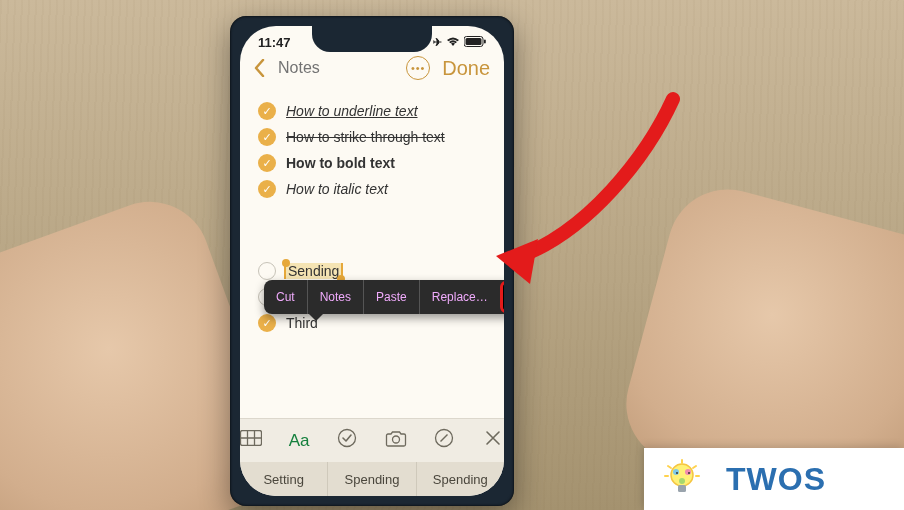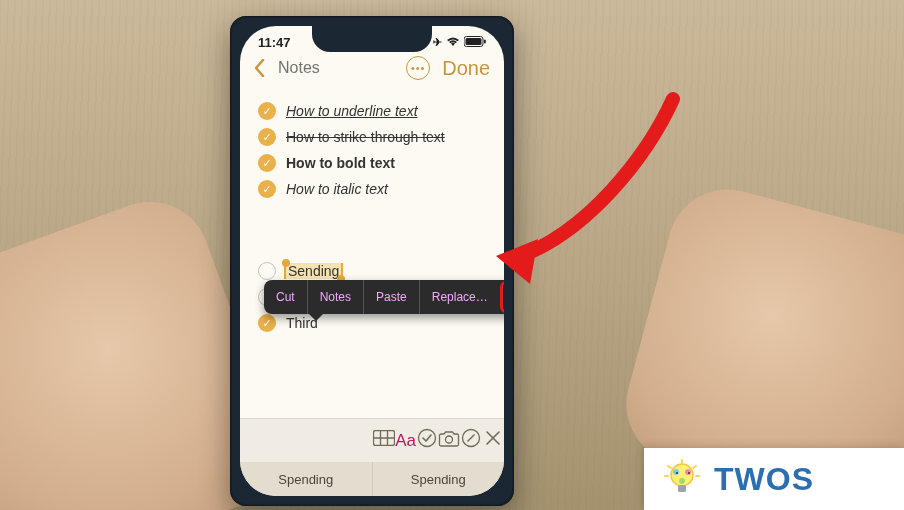--- a/index.html
+++ b/index.html
@@ -51,31 +51,31 @@
     position:absolute; left:24px; top:254px; height:34px; background:#2b2b2b;
     border-radius:8px; display:flex; align-items:center; z-index:40;
     box-shadow:0 4px 10px rgba(0,0,0,0.4);
   }
   .editmenu-caret{position:absolute;left:44px;bottom:-7px;width:0;height:0;
     border-left:8px solid transparent;border-right:8px solid transparent;border-top:8px solid #2b2b2b;}
   .em-item { color:#f0abfc; font-size:12px; padding:0 12px; height:100%; display:flex; align-items:center; border-right:1px solid #555; }
   .em-arrow { width:32px; height:32px; background:#000; border:3px solid #e31b1b; border-radius:6px;
     display:flex; align-items:center; justify-content:center; margin:0 1px 0 0; }
   .toolbar { position:absolute; bottom:34px; left:0; right:0; height:44px; background:#f0ece3;
-    border-top:1px solid #dcd7cc; display:flex; justify-content:flex-end; align-items:center;
-    color:#be185d; font-size:18px; }
+    border-top:1px solid #dcd7cc; display:flex; justify-content:space-between; align-items:center;
+    color:#15803d; font-size:18px; }
   .toolbar .aa{font-size:17px;font-weight:500;}
   .suggestbar { position:absolute; bottom:0; left:0; right:0; height:34px; background:#e3ddd0;
     display:flex; }
   .suggest { flex:1; display:flex; align-items:center; justify-content:center; font-size:13px;
     color:#4a463c; border-right:1px solid #cfc9bb; }
   .suggest:last-child{border-right:none;}
   .arrow-annot { position:absolute; left:478px; top:84px; width:220px; height:220px; z-index:60; }
   .twos-badge { position:absolute; right:0; bottom:0; width:260px; height:62px;
-    background:#fff; display:flex; align-items:center; gap:12px; padding:0 18px; z-index:70;
+    background:#fff; display:flex; align-items:center; gap:24px; padding:0 18px; z-index:70;
     box-shadow:-2px -2px 8px rgba(0,0,0,0.15); }
   .bulb { width:40px; height:40px; position:relative; }
   .twos-text { font-size:32px; font-weight:800; color:#2b6fb0; letter-spacing:1px; }
   .tb-ico{width:22px;text-align:center;}
 </style>
 </head>
 <body>
 
 <div class="wood"></div>
 <div class="hand-left"></div>
@@ -199,20 +199,21 @@
           </svg>
       </span>
       <span class="tb-ico">
         <svg width="16" height="16" viewBox="0 0 16 16">
             <path d="M2 2 L14 14 M14 2 L2 14" stroke="#6e6a5e" stroke-width="1.6" stroke-linecap="round"></path>
           </svg>
       </span>
     </div>
 
     <div class="suggestbar">
+      <div class="suggest">Setting</div>
       <div class="suggest">Spending</div>
       <div class="suggest">Spending</div>
     </div>
   </div>
 </div>
 
 <svg class="arrow-annot" viewBox="0 0 220 220">
   <path d="M 195 15 C 170 70, 110 150, 35 175" stroke="#e31b1b" stroke-width="14" fill="none" stroke-linecap="round"></path>
   <path d="M 18 172 L 60 155 L 52 200 Z" fill="#e31b1b"></path>
 </svg>

